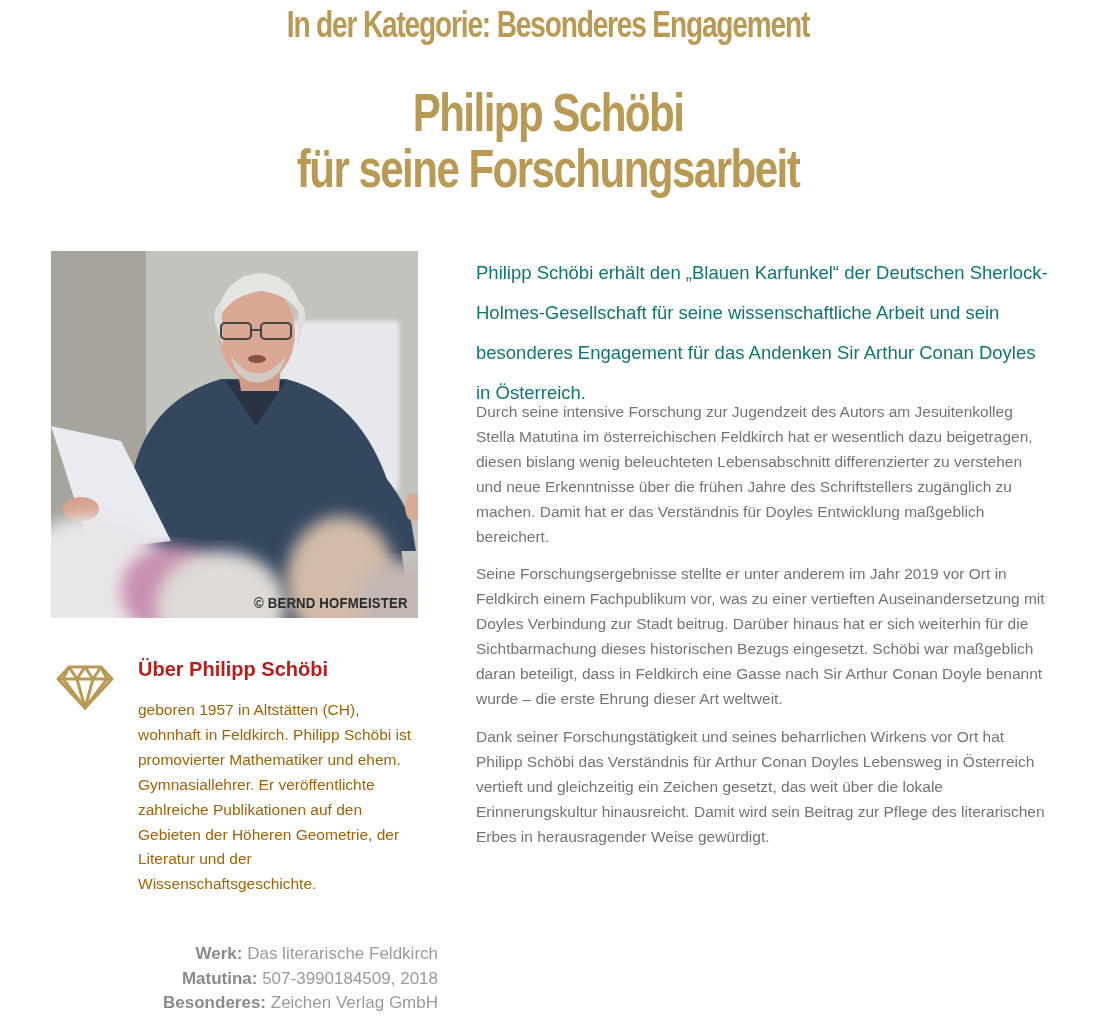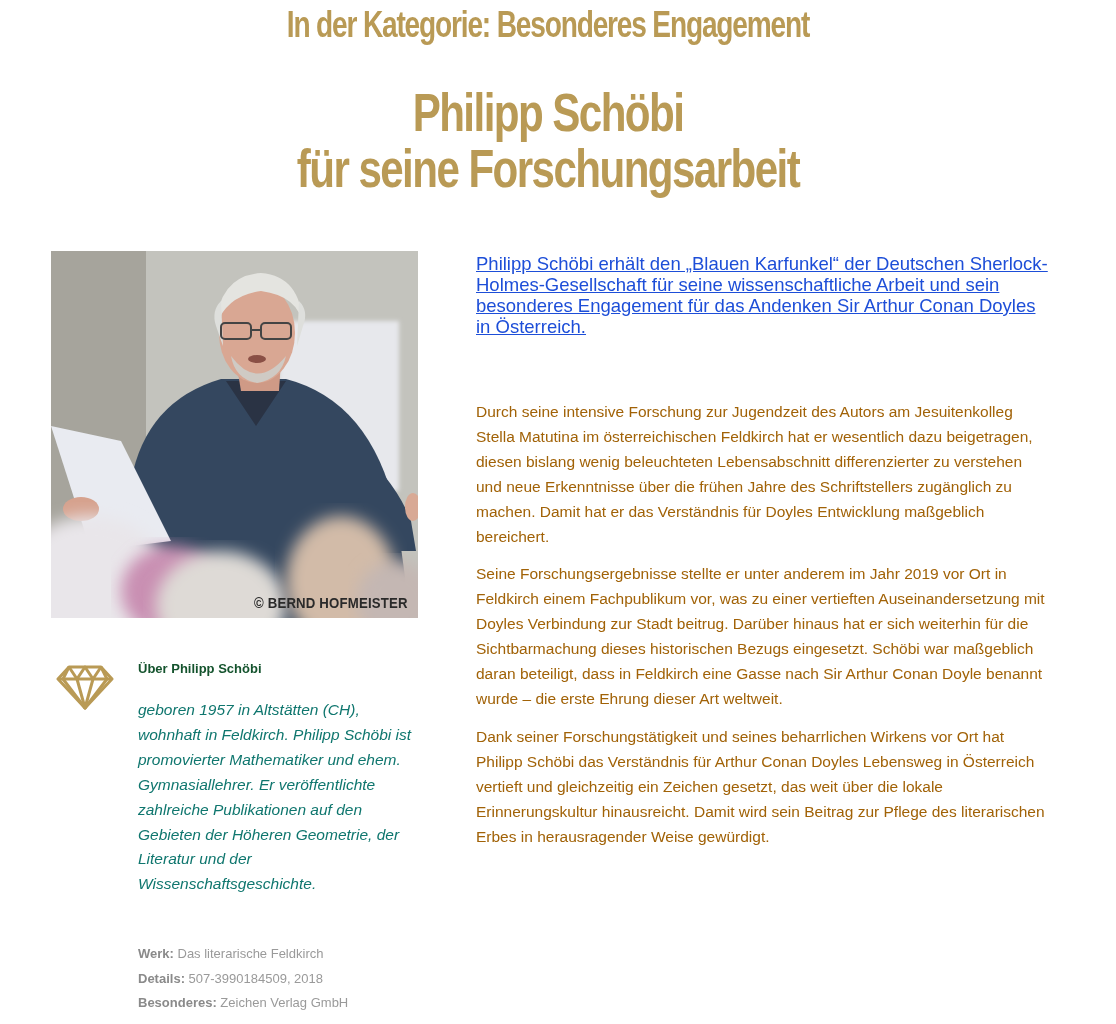--- a/index.html
+++ b/index.html
@@ -78,68 +78,67 @@
     position: absolute;
     left: 0;
     top: 8px;
     width: 58px;
     height: 46px;
   }
   .about-title {
     position: absolute;
     left: 82px;
     top: 0;
-    font-size: 13px;
-    color: #14532d;
+    font-size: 20px;
+    color: #b91c1c;
     white-space: nowrap;
     line-height: 26px;
   }
   .about-bio {
     position: absolute;
     left: 82px;
     top: 42px;
     width: 275px;
     font-size: 15.5px;
     line-height: 24.9px;
-    color: #0f766e;
-    font-style: italic;
+    color: #a16207;
   }
   .about-meta {
     position: absolute;
     left: 82px;
     top: 286px;
     width: 300px;
-    font-size: 13px;
+    font-size: 17px;
     line-height: 24.5px;
     color: #9a9a9a;
     white-space: nowrap;
+    text-align: right;
   }
   .about-meta b {
     color: #8a8a8a;
     font-weight: bold;
   }
 
   .intro {
     position: absolute;
     left: 476px;
     top: 253px;
     width: 575px;
     font-size: 18.5px;
-    line-height: 21px;
-    color: #1d4ed8;
-    text-decoration: underline;
+    line-height: 40px;
+    color: #0f766e;
   }
   .body-text {
     position: absolute;
     left: 476px;
     top: 400px;
     width: 575px;
     font-size: 15.5px;
     line-height: 24.9px;
-    color: #a16207;
+    color: #737373;
   }
   .body-text p { margin-bottom: 13px; }
 </style>
 </head>
 <body>
 
 <h2 class="category">In der Kategorie: Besonderes Engagement</h2>
 
 <h1 class="title">
   <span>Philipp Schöbi</span>
@@ -205,21 +204,21 @@
       <path d="M13 3 L21 15 L29 3 L37 15 L45 3"></path>
       <path d="M13 3 L7 15 M45 3 L51 15"></path>
       <path d="M21 15 L29 44 L37 15"></path>
       <path d="M7 15 L29 44 L51 15"></path>
     </g>
   </svg>
   <h3 class="about-title">Über Philipp Schöbi</h3>
   <p class="about-bio">geboren 1957 in Altstätten (CH), wohnhaft in Feldkirch. Philipp Schöbi ist promovierter Mathematiker und ehem. Gymnasiallehrer. Er veröffentlichte zahlreiche Publikationen auf den Gebieten der Höheren Geometrie, der Literatur und der Wissenschaftsgeschichte.</p>
   <div class="about-meta">
     <div><b>Werk:</b><span> Das literarische Feldkirch</span></div>
-    <div><b>Details:</b><span> 507-3990184509, 2018</span></div>
+    <div><b>Matutina:</b><span> 507-3990184509, 2018</span></div>
     <div><b>Besonderes:</b><span> Zeichen Verlag GmbH</span></div>
   </div>
 </div>
 
 <p class="intro">Philipp Schöbi erhält den „Blauen Karfunkel“ der Deutschen Sherlock-Holmes-Gesellschaft für seine wissenschaftliche Arbeit und sein besonderes Engagement für das Andenken Sir Arthur Conan Doyles in Österreich.</p>
 
 <div class="body-text">
   <p>Durch seine intensive Forschung zur Jugendzeit des Autors am Jesuitenkolleg Stella Matutina im österreichischen Feldkirch hat er wesentlich dazu beigetragen, diesen bislang wenig beleuchteten Lebensabschnitt differenzierter zu verstehen und neue Erkenntnisse über die frühen Jahre des Schriftstellers zugänglich zu machen. Damit hat er das Verständnis für Doyles Entwicklung maßgeblich bereichert.</p>
   <p>Seine Forschungsergebnisse stellte er unter anderem im Jahr 2019 vor Ort in Feldkirch einem Fachpublikum vor, was zu einer vertieften Auseinandersetzung mit Doyles Verbindung zur Stadt beitrug. Darüber hinaus hat er sich weiterhin für die Sichtbarmachung dieses historischen Bezugs eingesetzt. Schöbi war maßgeblich daran beteiligt, dass in Feldkirch eine Gasse nach Sir Arthur Conan Doyle benannt wurde – die erste Ehrung dieser Art weltweit.</p>
   <p>Dank seiner Forschungstätigkeit und seines beharrlichen Wirkens vor Ort hat Philipp Schöbi das Verständnis für Arthur Conan Doyles Lebensweg in Österreich vertieft und gleichzeitig ein Zeichen gesetzt, das weit über die lokale Erinnerungskultur hinausreicht. Damit wird sein Beitrag zur Pflege des literarischen Erbes in herausragender Weise gewürdigt.</p>

